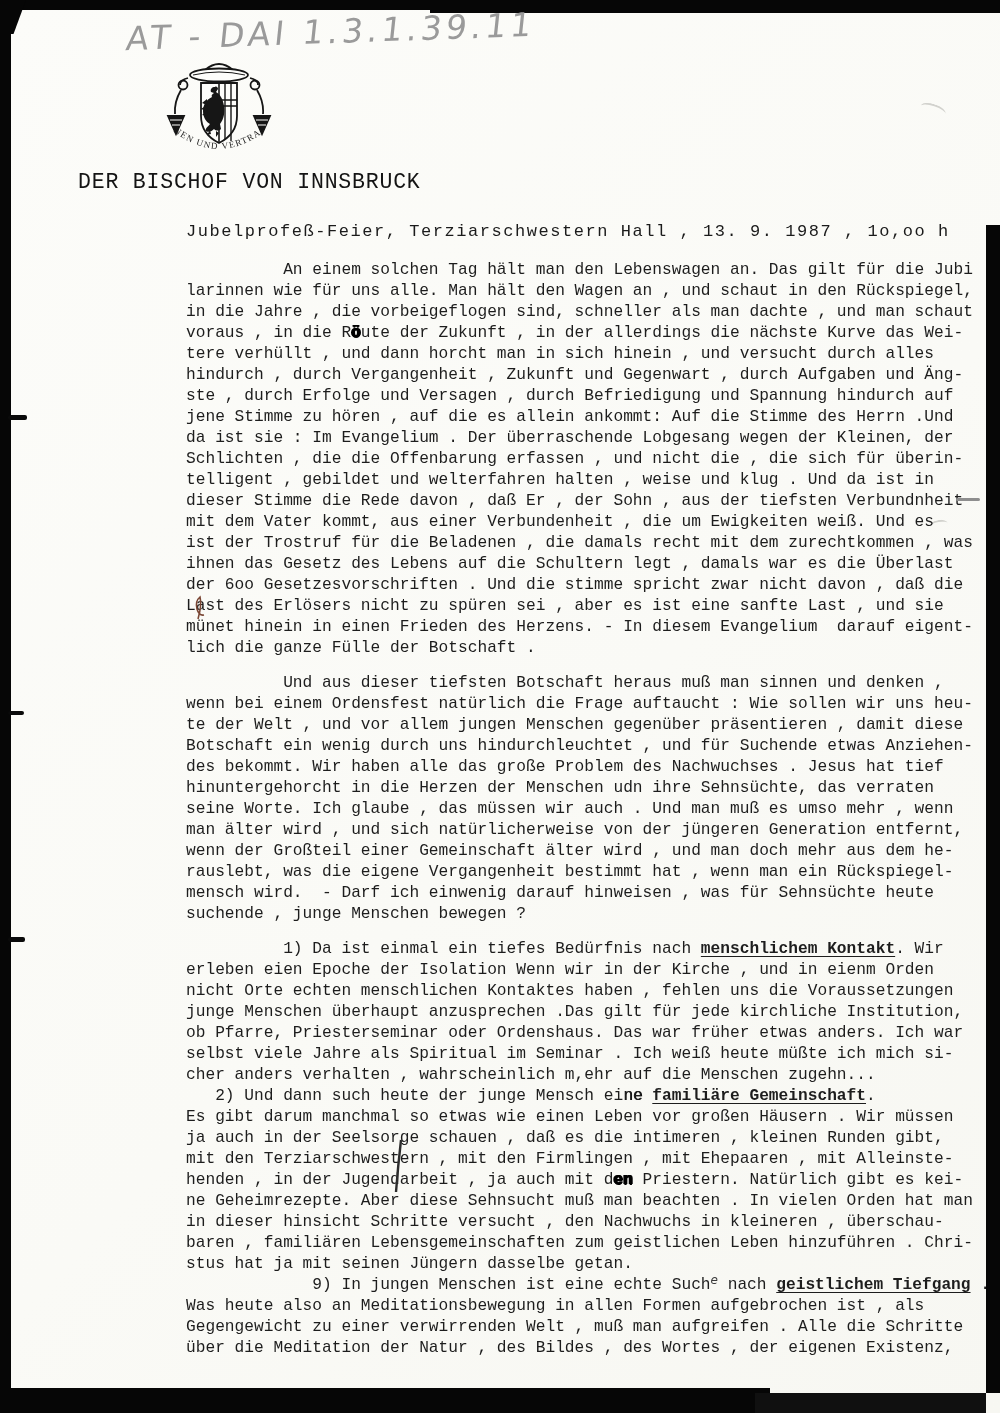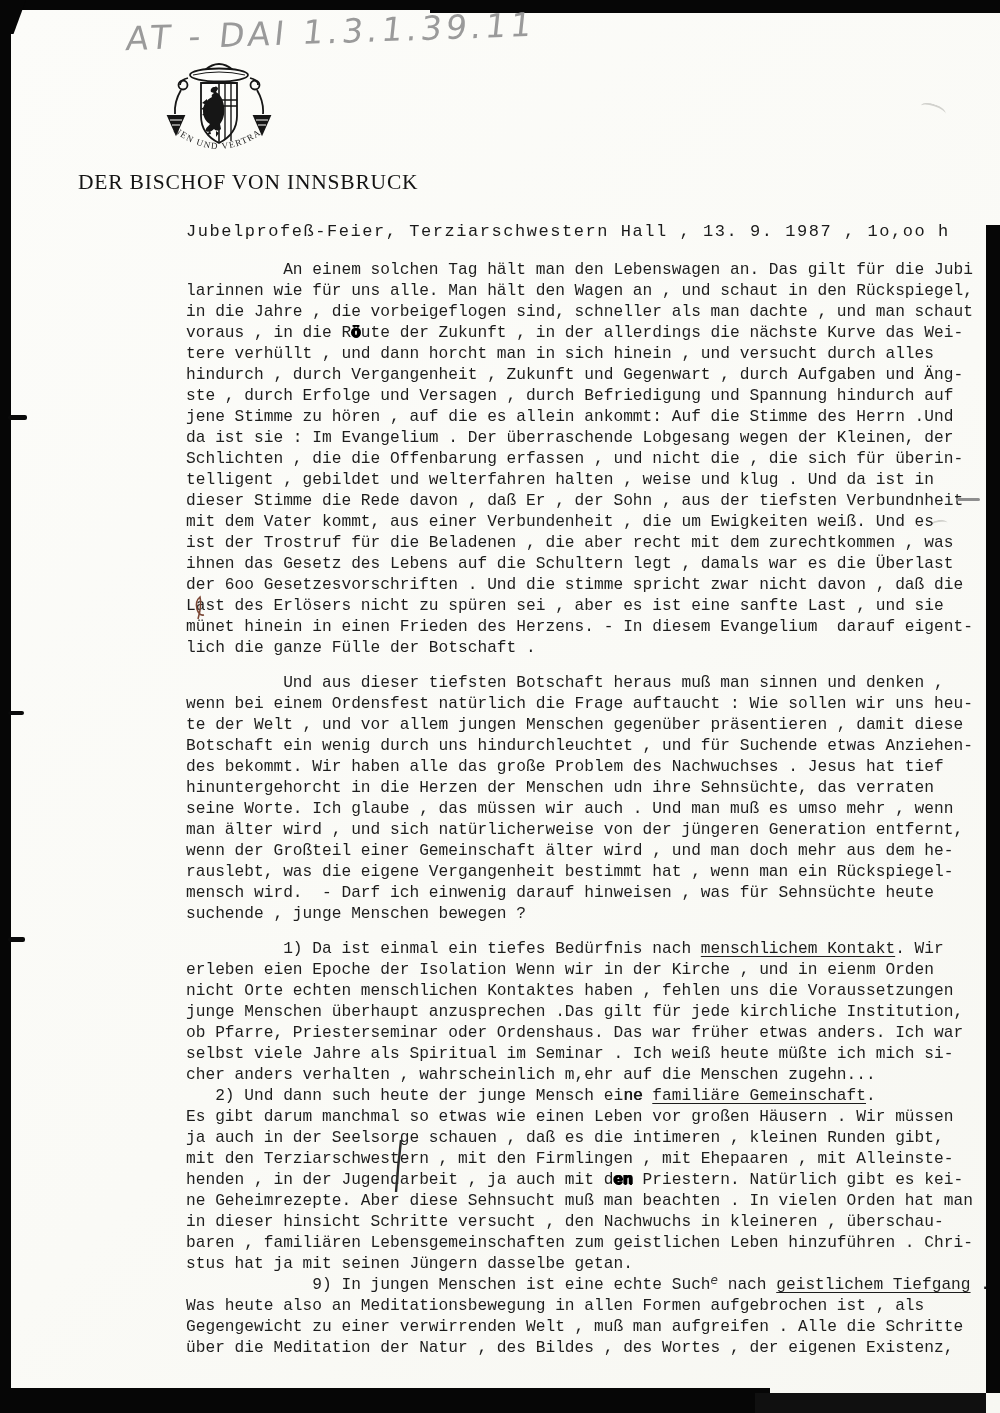--- a/index.html
+++ b/index.html
@@ -24,33 +24,33 @@
   .handwriting{
     position:absolute;left:126px;top:12px;
     font-family:"DejaVu Sans",sans-serif;
     font-size:33px;color:#9a9a9a;letter-spacing:4px;
     transform:rotate(-2deg) skewX(-8deg);
     font-weight:400;white-space:pre;
   }
   
   .letterhead{
     position:absolute;left:78px;top:170px;
-    font-family:Liberation Serif, serif;
+    font-family:Liberation Mono, monospace;
     font-size:21.5px;letter-spacing:0.8px;color:#141414;white-space:pre;
   }
   .crest{position:absolute;left:160px;top:54px;}
   
   .doc-title{
     position:absolute;left:186px;top:222px;
     font-size:17px;letter-spacing:1.55px;white-space:pre;color:#1b1b1b;
   }
   .body-text{position:absolute;left:186px;top:260px;width:830px;}
   .para{margin:0 0 14px 0;}
   .tline{white-space:pre;font-size:16.2px;line-height:21px;height:21px;}
-  .tline span.u{text-decoration:underline;text-decoration-thickness:1.4px;text-underline-offset:3px;}
+  .tline span.u{text-decoration:underline;text-decoration-thickness:1.4px;text-underline-offset:3px;font-weight:bold;}
   .tline span.ot{font-weight:normal;text-shadow:0.6px 0 0 #111;}
   .tline span.ot2{font-weight:bold;color:#000;text-shadow:0.9px 0 0 #000,-0.9px 0 0 #000,0 0.7px 0 #000;}
   .tline span.hw{font-family:"DejaVu Sans",sans-serif;font-style:italic;font-size:12px;position:relative;top:-5px;color:#3a3a3a;}
   
   .pen-mark{position:absolute;}
   .margin-dash{position:absolute;background:#8e8e8e;height:3px;border-radius:2px;}
   .smudge{position:absolute;border-top:2px solid #c9c9c4;border-radius:50%;opacity:.8;}
 </style>
 </head>
 <body>
@@ -122,21 +122,21 @@
         <div class="tline"><span>voraus , in die R</span><span class="ot2">ö</span><span>ute der Zukunft , in der allerdings die nächste Kurve das Wei-</span></div>
         <div class="tline"><span>tere verhüllt , und dann horcht man in sich hinein , und versucht durch alles</span></div>
         <div class="tline"><span>hindurch , durch Vergangenheit , Zukunft und Gegenwart , durch Aufgaben und Äng-</span></div>
         <div class="tline"><span>ste , durch Erfolge und Versagen , durch Befriedigung und Spannung hindurch auf</span></div>
         <div class="tline"><span>jene Stimme zu hören , auf die es allein ankommt: Auf die Stimme des Herrn .Und</span></div>
         <div class="tline"><span>da ist sie : Im Evangelium . Der überraschende Lobgesang wegen der Kleinen, der</span></div>
         <div class="tline"><span>Schlichten , die die Offenbarung erfassen , und nicht die , die sich für überin-</span></div>
         <div class="tline"><span>telligent , gebildet und welterfahren halten , weise und klug . Und da ist in</span></div>
         <div class="tline"><span>dieser Stimme die Rede davon , daß Er , der Sohn , aus der tiefsten Verbundnheit</span></div>
         <div class="tline"><span>mit dem Vater kommt, aus einer Verbundenheit , die um Ewigkeiten weiß. Und es</span></div>
-        <div class="tline"><span>ist der Trostruf für die Beladenen , die aber recht mit dem zurechtkommen , was</span></div>
+        <div class="tline"><span>ist der Trostruf für die Beladenen , die damals recht mit dem zurechtkommen , was</span></div>
         <div class="tline"><span>ihnen das Gesetz des Lebens auf die Schultern legt , damals war es die Überlast</span></div>
         <div class="tline"><span>der 6oo Gesetzesvorschriften . Und die stimme spricht zwar nicht davon , daß die</span></div>
         <div class="tline"><span>Last des Erlösers nicht zu spüren sei , aber es ist eine sanfte Last , und sie</span></div>
         <div class="tline"><span>münet hinein in einen Frieden des Herzens. - In diesem Evangelium  darauf eigent-</span></div>
         <div class="tline"><span>lich die ganze Fülle der Botschaft .</span></div>
       </div>
       <div class="para">
         <div class="tline"><span>          Und aus dieser tiefsten Botschaft heraus muß man sinnen und denken ,</span></div>
         <div class="tline"><span>wenn bei einem Ordensfest natürlich die Frage auftaucht : Wie sollen wir uns heu-</span></div>
         <div class="tline"><span>te der Welt , und vor allem jungen Menschen gegenüber präsentieren , damit diese</span></div>

